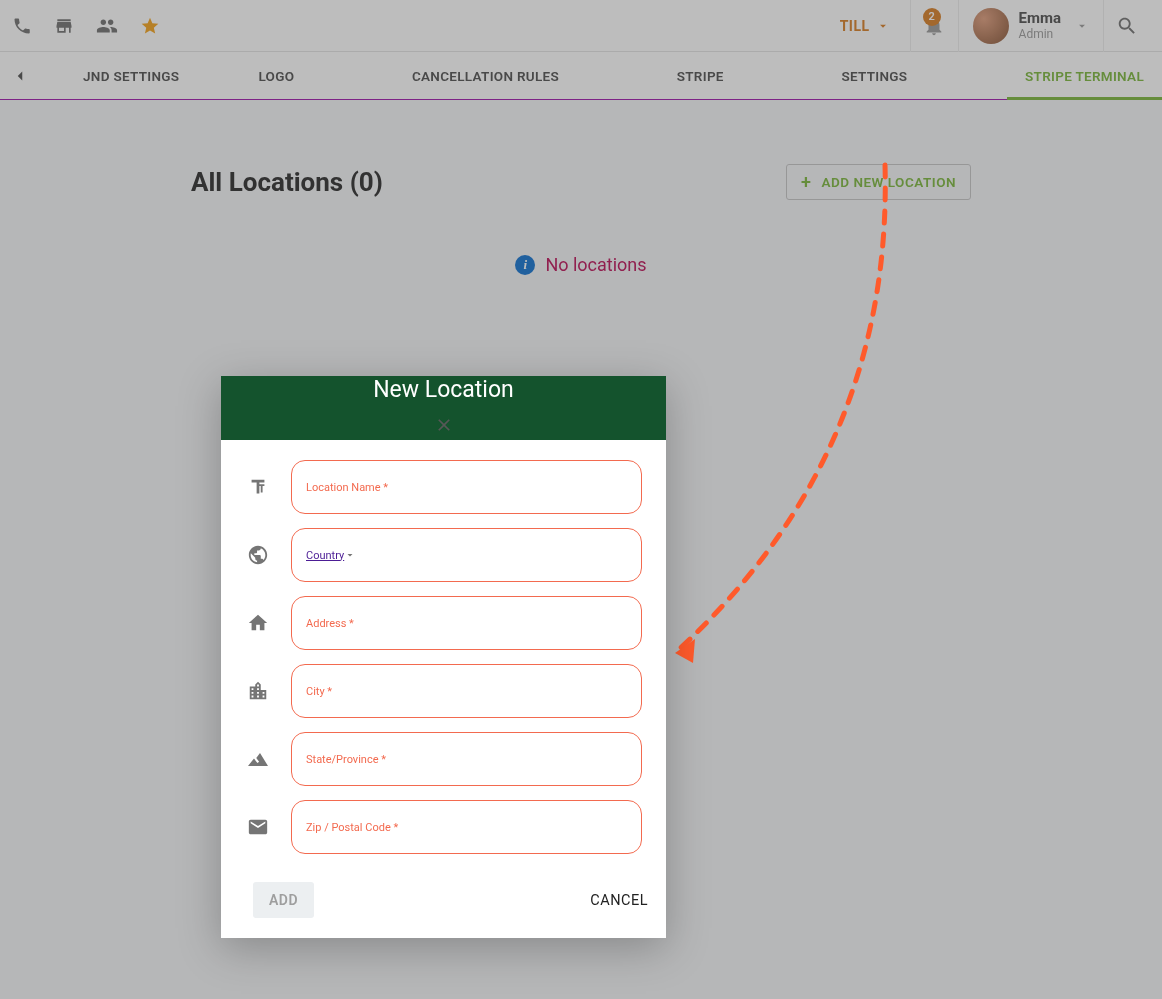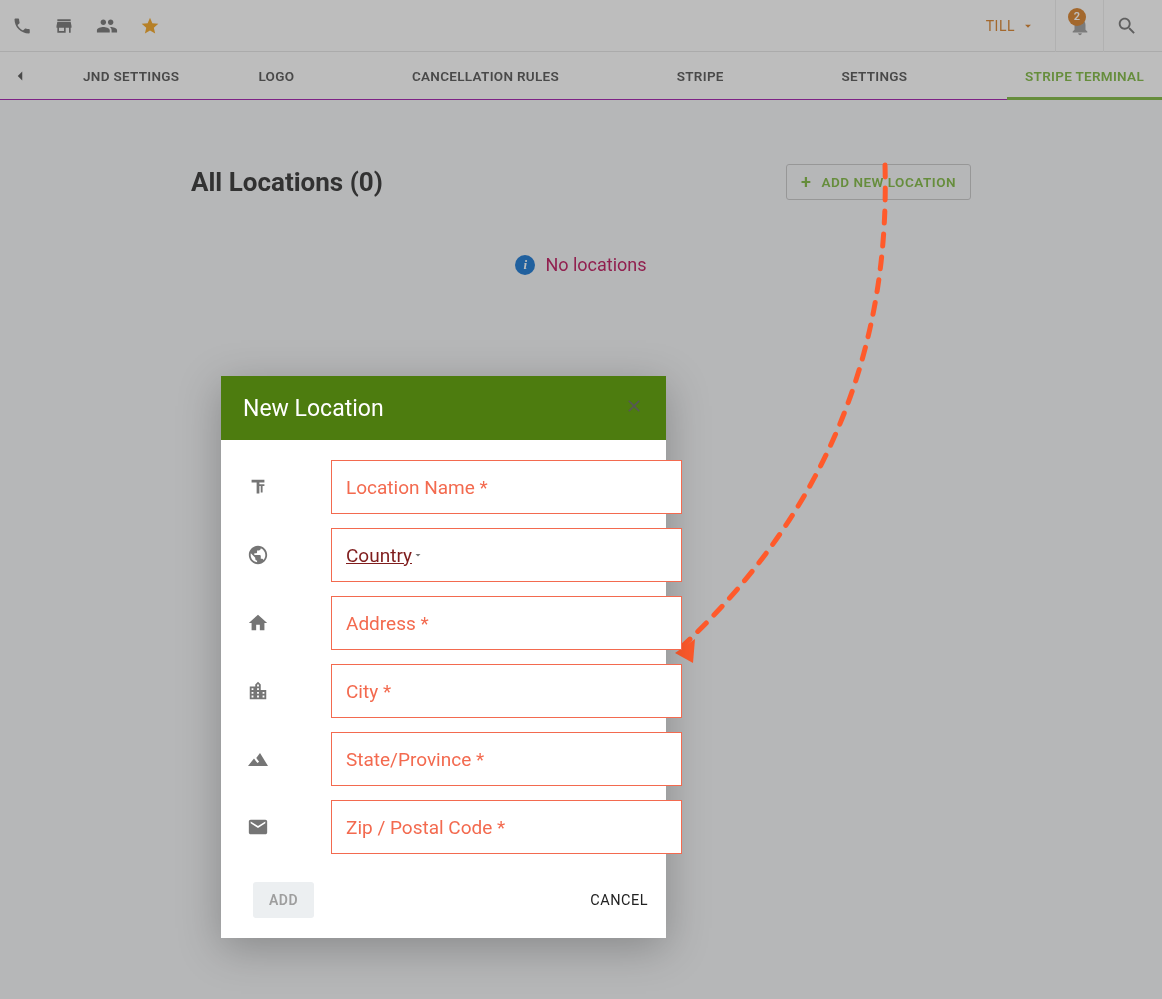--- a/index.html
+++ b/index.html
@@ -4,21 +4,21 @@
 <style>
   * { box-sizing: border-box; margin: 0; padding: 0; font-family: -apple-system, BlinkMacSystemFont, "Segoe UI", Roboto, Arial, sans-serif; }
   body { width: 1162px; height: 999px; background: #f5f6f8; position: relative; overflow: hidden; }
 
   
   .topbar { height: 52px; background: #fff; display: flex; align-items: center; padding: 0 12px; border-bottom: 1px solid #e5e5e5; }
   .topbar-left { display: flex; gap: 22px; align-items: center; }
   .topbar-icon { color: #757575; display: flex; align-items: center; justify-content: center; cursor: pointer; }
   .star-icon { color: #f5a623; }
   .topbar-right { margin-left: auto; display: flex; align-items: center; gap: 0; }
-  .till-dropdown { display: flex; align-items: center; gap: 6px; color: #d9822b; font-weight: 400; font-size: 14px; letter-spacing: 0.5px; padding: 0 20px; cursor: pointer; height: 52px; border-right: 1px solid #eee; }
+  .till-dropdown { display: flex; align-items: center; gap: 6px; color: #d9822b; font-weight: 700; font-size: 14px; letter-spacing: 0.5px; padding: 0 20px; cursor: pointer; height: 52px; border-right: 1px solid #eee; }
   .notif { position: relative; width: 48px; height: 52px; display: flex; align-items: center; justify-content: center; border-right: 1px solid #eee; }
   .notif svg { color: #9e9e9e; }
   .notif-badge { position: absolute; top: 8px; left: 12px; background: #d9822b; color: #fff; border-radius: 50%; width: 18px; height: 18px; font-size: 11px; display: flex; align-items: center; justify-content: center; font-weight: 600; }
   .user-area { display: flex; align-items: center; gap: 10px; padding: 0 14px; height: 52px; border-right: 1px solid #eee; cursor: pointer; }
   .avatar { width: 36px; height: 36px; border-radius: 50%; background: radial-gradient(circle at 30% 30%, #e0a080, #8b5a3c); }
   .user-text { display: flex; flex-direction: column; line-height: 1.2; }
   .user-name { font-weight: 700; font-size: 15px; color: #555; }
   .user-role { font-size: 12px; color: #9e9e9e; }
   .user-chevron { color: #9e9e9e; margin-left: 4px; }
   .search-btn { width: 46px; height: 52px; display: flex; align-items: center; justify-content: center; color: #757575; cursor: pointer; }
@@ -42,30 +42,30 @@
   .empty-text { color: #be185d; font-size: 18px; }
 
   
   .overlay { position: absolute; inset: 0; background: rgba(50,50,50,0.32); }
 
   
   .arrow-svg { position: absolute; top: 155px; left: 655px; pointer-events: none; }
 
   
   .modal { position: absolute; top: 376px; left: 221px; width: 445px; background: #fff; box-shadow: 0 10px 40px rgba(0,0,0,0.25); }
-  .modal-header { background: #4d7c0f; color: #fff; height: 64px; display: flex; align-items: center; justify-content: space-between; padding: 0 22px; }
+  .modal-header { background: #14532d; color: #fff; height: 64px; display: flex; align-items: center; justify-content: space-between; padding: 0 22px; flex-direction: column; }
   .modal-title { font-size: 23px; font-weight: 400; }
   .modal-close { color: #555; font-size: 22px; cursor: pointer; background: none; border: none; }
   .modal-body { padding: 20px 24px 0 24px; }
   .form-row { display: flex; align-items: center; gap: 20px; margin-bottom: 14px; }
   .row-icon { width: 26px; color: #757575; display: flex; justify-content: center; }
   .field { flex: 1; position: relative; }
-  .field input, .field .select { width: 100%; height: 54px; border: 1px solid #f36a4f; border-radius: 0; padding: 0 14px; font-size: 19px; color: #f36a4f; outline: none; background: #fff; margin-left: 40px; }
+  .field input, .field .select { width: 100%; height: 54px; border: 1px solid #f36a4f; border-radius: 14px; padding: 0 14px; font-size: 11px; color: #f36a4f; outline: none; background: #fff; }
   .field input::placeholder { color: #f36a4f; }
-  .field .select { display: flex; align-items: center; justify-content: flex-start; color: #7f1d1d; cursor: pointer; text-decoration: underline; }
+  .field .select { display: flex; align-items: center; justify-content: flex-start; color: #4c1d95; cursor: pointer; text-decoration: underline; }
   .field .select .chev { color: #757575; }
   .modal-footer { display: flex; align-items: center; justify-content: space-between; padding: 14px 18px 20px 32px; }
   .btn-add { background: #eceff1; color: #9e9e9e; border: none; padding: 10px 16px; font-weight: 600; font-size: 14px; letter-spacing: 0.5px; cursor: default; border-radius: 3px; }
   .btn-cancel { background: none; border: none; color: #222; font-weight: 400; font-size: 14.5px; letter-spacing: 0.5px; cursor: pointer; }
 </style>
 </head>
 <body>
 
 <div class="topbar">
   <div class="topbar-left">
@@ -94,20 +94,30 @@
     <div class="till-dropdown">
       <span>TILL</span>
       <svg width="14" height="14" viewBox="0 0 24 24" fill="currentColor">
           <path d="M7 10l5 5 5-5z"></path>
         </svg>
     </div>
     <div class="notif">
       <span class="notif-badge">2</span>
       <svg width="22" height="22" viewBox="0 0 24 24" fill="currentColor">
           <path d="M12 22c1.1 0 2-.9 2-2h-4c0 1.1.9 2 2 2zm6-6v-5c0-3.1-1.6-5.6-4.5-6.3V4c0-.8-.7-1.5-1.5-1.5S10.5 3.2 10.5 4v.7C7.6 5.4 6 8 6 11v5l-2 2v1h16v-1l-2-2z"></path>
+        </svg>
+    </div>
+    <div class="user-area">
+      <div class="avatar"></div>
+      <div class="user-text">
+        <span class="user-name">Emma</span>
+        <span class="user-role">Admin</span>
+      </div>
+      <svg class="user-chevron" width="14" height="14" viewBox="0 0 24 24" fill="currentColor">
+          <path d="M7 10l5 5 5-5z"></path>
         </svg>
     </div>
     <div class="search-btn">
       <svg width="22" height="22" viewBox="0 0 24 24" fill="currentColor">
           <path d="M15.5 14h-.8l-.3-.3c1-1.1 1.6-2.6 1.6-4.2C16 5.9 13.1 3 9.5 3S3 5.9 3 9.5 5.9 16 9.5 16c1.6 0 3.1-.6 4.2-1.6l.3.3v.8l5 5 1.5-1.5-5-5zm-6 0C7 14 5 12 5 9.5S7 5 9.5 5 14 7 14 9.5 12 14 9.5 14z"></path>
         </svg>
     </div>
   </div>
 </div>
 

